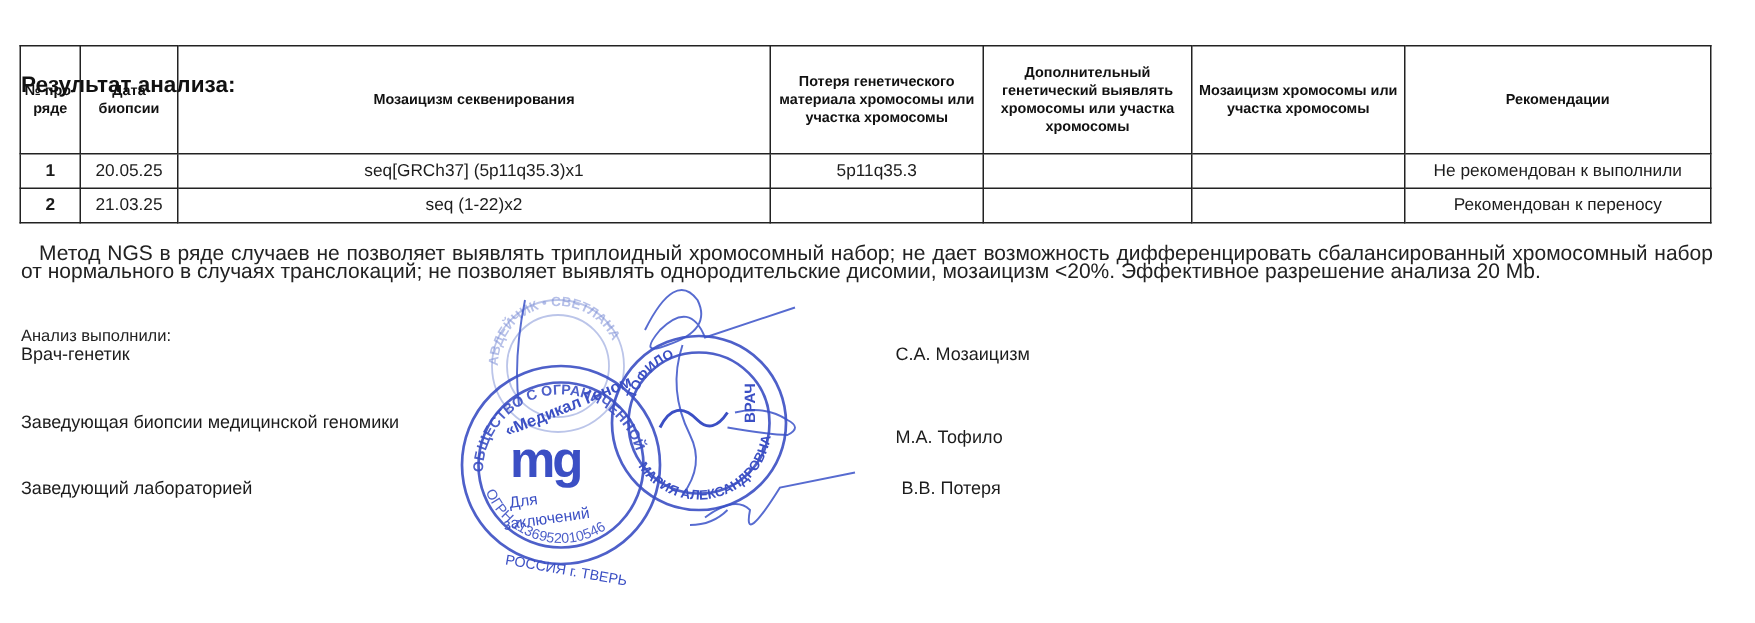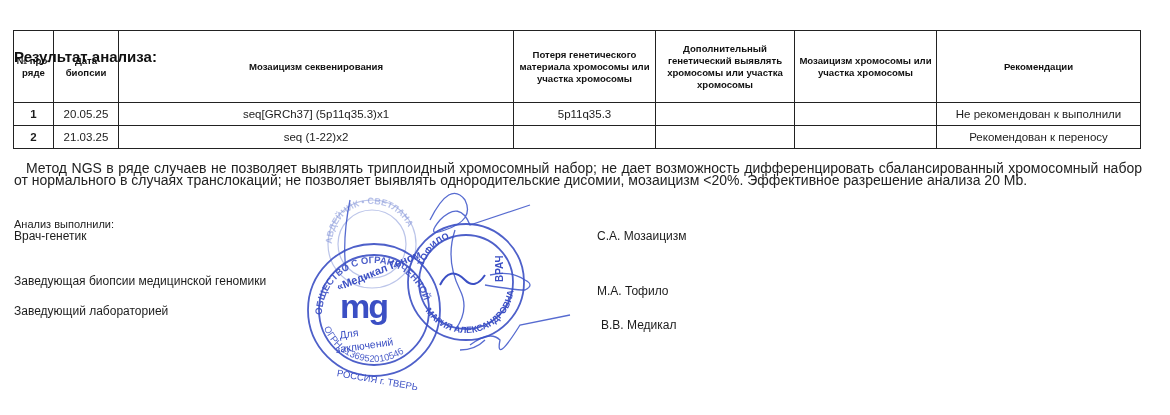--- a/index.html
+++ b/index.html
@@ -88,22 +88,22 @@
 <div class="note">Метод NGS в ряде случаев не позволяет выявлять триплоидный хромосомный набор; не дает возможность дифференцировать сбалансированный хромосомный набор от нормального в случаях транслокаций; не позволяет выявлять однородительские дисомии, мозаицизм &lt;20%.  Эффективное разрешение анализа 20 Mb.</div>
 
 <div class="performed">Анализ выполнили:</div>
 
 <div class="sig-row" style="left:14px; top:229px;">Врач-генетик</div>
 <div class="sig-row" style="left:597px; top:229px;">С.А. Мозаицизм</div>
 
 <div class="sig-row" style="left:14px; top:274px;">Заведующая биопсии медицинской геномики</div>
 <div class="sig-row" style="left:597px; top:284px;">М.А. Тофило</div>
 
-<div class="sig-row" style="left:14px; top:304px;text-align:center;">Заведующий лабораторией</div>
-<div class="sig-row" style="left:601px; top:318px;">В.В. Медикал</div>
+<div class="sig-row" style="left:14px; top:318px;text-align:center;">Заведующий лабораторией</div>
+<div class="sig-row" style="left:601px; top:318px;">В.В. Потеря</div>
 
 <div class="stamp-area">
   <svg width="290" height="225" viewBox="0 0 290 225">
     <defs>
       <path id="arcA" d="M 42 54 a 40 40 0 1 1 80 0"></path>
       <path id="arcMainTop" d="M 32 125 a 52 52 0 1 1 104 0"></path>
       <path id="arcMainBottom" d="M 30 118 a 54 54 0 0 0 108 0"></path>
       <path id="arcC" d="M 131 90 a 45 45 0 1 1 90 0"></path>
       <path id="arcCb" d="M 128 95 a 48 48 0 0 0 96 0"></path>
     </defs>

